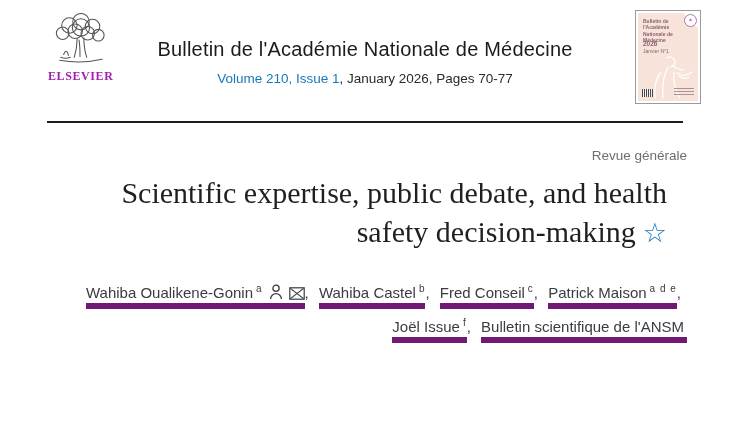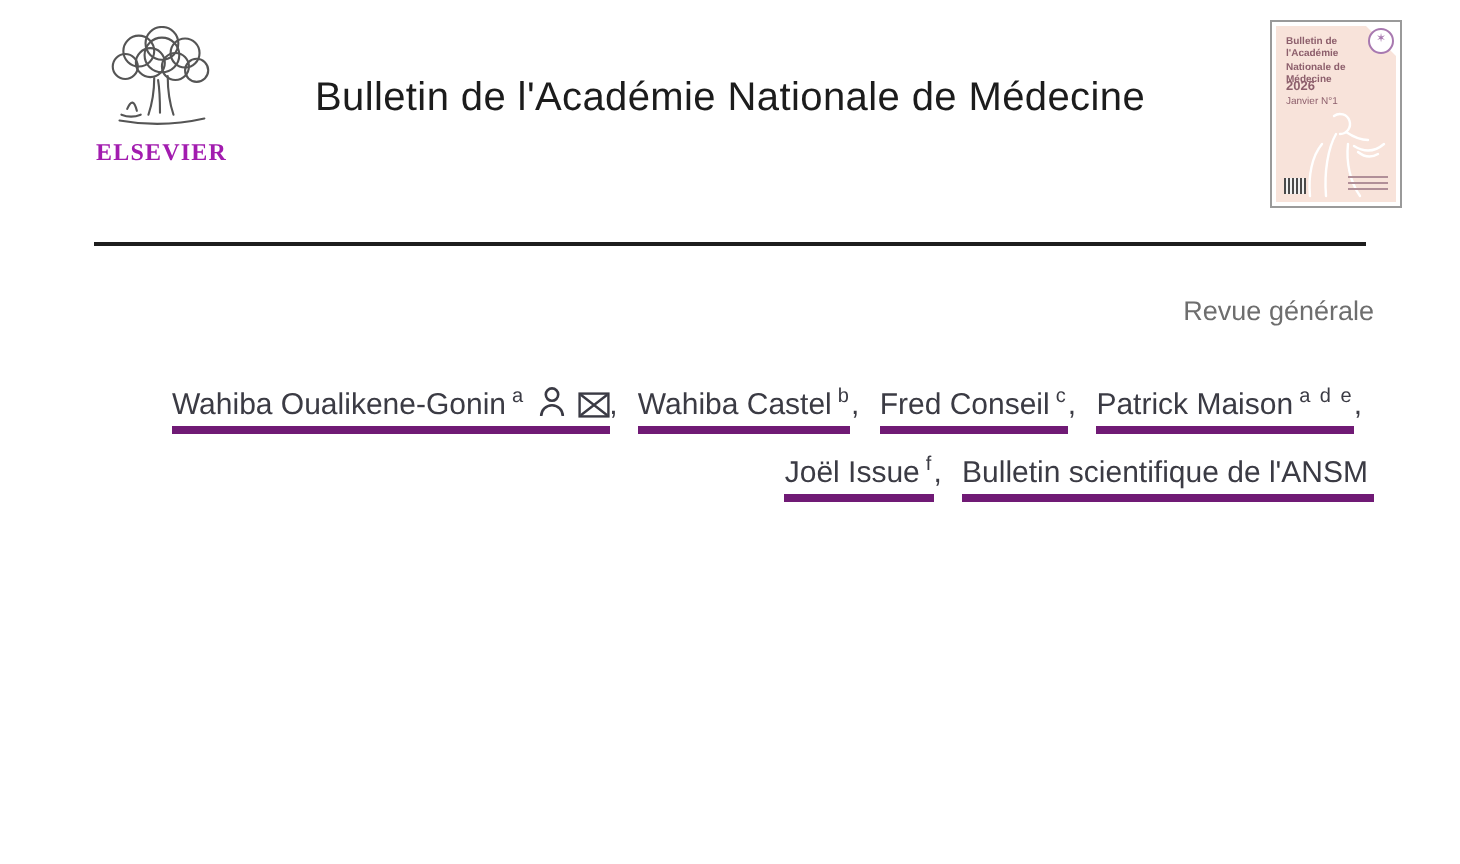--- a/index.html
+++ b/index.html
@@ -46,21 +46,21 @@
   
   main { position:absolute; left:47px; top:148px; width:640px;text-align:right; }
   .category { font-size:13.5px; color:#6e6e6e; }
   .title { font-family:"Liberation Serif", serif; font-weight:400;
     font-size:30px; line-height:39px; color:#1f1f1f; margin:0; max-width:620px; }
   .title-fr { margin-top:12px; }
   .title-en { margin-top:10px; }
   .star { color:#1b7ac2; text-decoration:none; font-size:27px; margin-left:7px; cursor:pointer; }
 
   .authors { margin-top:21px; font-size:15px; line-height:30px; color:#3b3b44; }
-  .author { border-bottom:4px solid #701a75; padding-bottom:2px; white-space:nowrap; cursor:pointer; }
+  .author { border-bottom:6px solid #701a75; padding-bottom:2px; white-space:nowrap; cursor:pointer; }
   .author sup { font-size:10px; margin-left:3px; letter-spacing:1px; }
   .sep { margin-right:6px; }
   .author-icons svg { vertical-align:-2px; margin-left:6px; }
 </style>
 </head>
 <body>
 
 <div class="page">
 
   <div class="logo">
@@ -78,20 +78,21 @@
         <path d="M30 28 C31 34 31 40 31 45"></path>
         <path d="M14 43 q3 -7 5 1 M11 46 q5 2 10 0"></path>
         <path d="M10 49 q22 4 44 -1"></path>
       </g>
     </svg>
     <div class="logo-text">ELSEVIER</div>
   </div>
 
   <div class="journal-info">
     <div class="journal-title">Bulletin de l'Académie Nationale de Médecine</div>
+    <div class="citation"><span class="cite-link">Volume 210, Issue 1</span><span>, January 2026, Pages 70-77</span></div>
   </div>
 
   <div class="cover">
     <div class="cover-inner">
       <div class="cover-corner"></div>
       <div class="cover-stamp">✶</div>
       <div class="cover-title">Bulletin de l'Académie Nationale de Médecine</div>
       <div class="cover-year">2026</div>
       <div class="cover-issue">Janvier N°1</div>
       <svg class="cover-art" width="58" height="46" viewBox="0 0 58 46">
@@ -109,20 +110,21 @@
       <div class="cover-lines"></div>
     </div>
   </div>
 
   <div class="divider"></div>
 
   <main>
     <div class="category">Revue générale</div>
 
 
+    <h1 class="title title-en"><span>Scientific expertise, public debate, and health safety decision-making</span><a class="star">☆</a></h1>
 
     <div class="authors">
       <span class="author"><span>Wahiba Oualikene-Gonin</span><sup>a</sup><span class="author-icons"><svg width="14" height="16" viewBox="0 0 14 16" fill="none" stroke="#3a3a44" stroke-width="1.3">
             <circle cx="7" cy="4.3" r="3.1"></circle>
             <path d="M1.6 15 a5.4 5.4 0 0 1 10.8 0"></path>
           </svg><svg width="16" height="13" viewBox="0 0 16 13" fill="none" stroke="#3a3a44" stroke-width="1.2">
             <rect x="0.8" y="0.8" width="14.4" height="11.4"></rect>
             <path d="M1.4 1.4 L14.6 11.6 M14.6 1.4 L1.4 11.6"></path>
           </svg></span></span><span class="sep">,</span>
 

